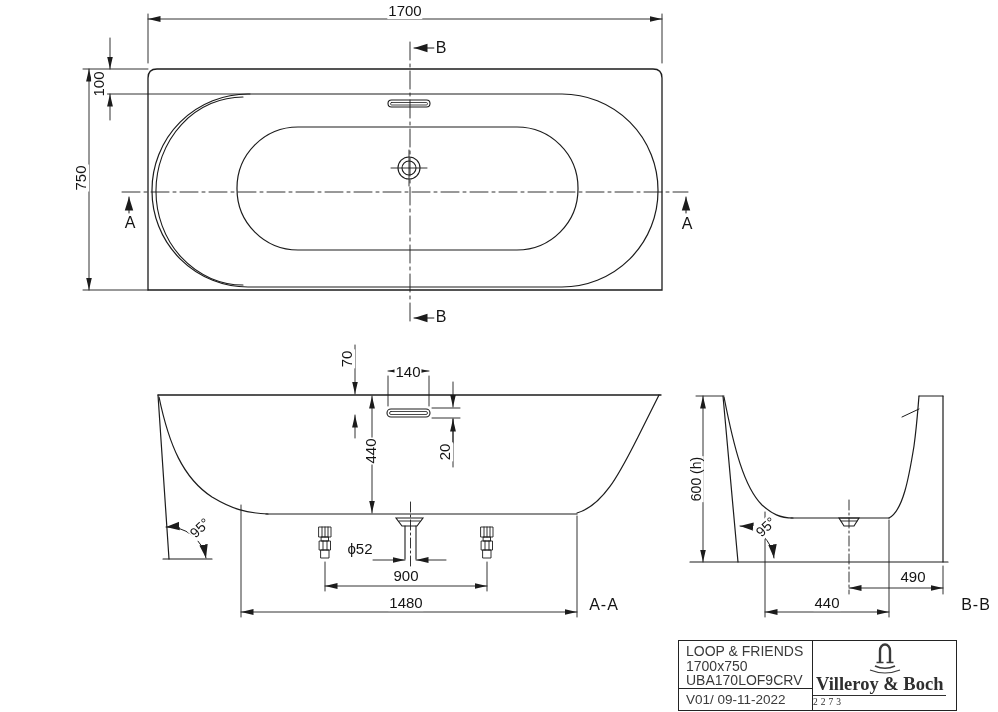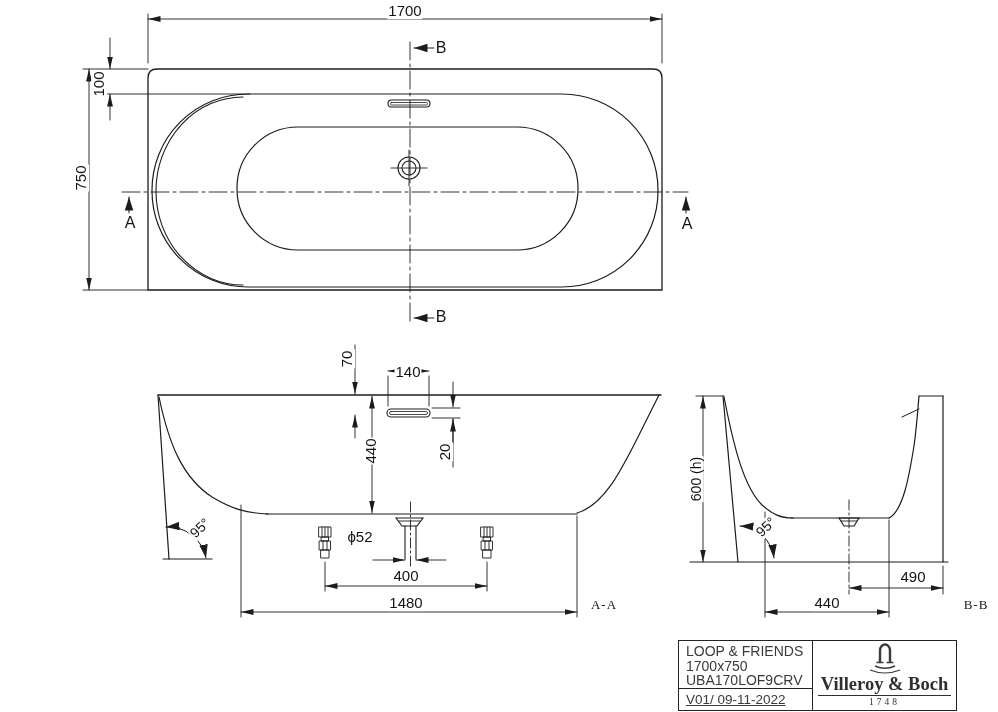--- a/index.html
+++ b/index.html
@@ -5,31 +5,31 @@
   html,body{margin:0;padding:0;background:#fff;}
   .canvas{position:relative;width:998px;height:712px;background:#ffffff;overflow:hidden;
           font-family:"Liberation Sans",sans-serif;}
   svg.draw{position:absolute;left:0;top:0;}
   svg.draw *{vector-effect:non-scaling-stroke;}
   .lbl{position:absolute;font-family:"Liberation Sans",sans-serif;font-size:15px;color:#141414;
        white-space:nowrap;transform:translate(-50%,-50%);background:#fff;padding:0 1px;line-height:1.05;}
   .r90{transform:translate(-50%,-50%) rotate(-90deg);}
   .r44{transform:translate(-50%,-50%) rotate(-44deg);}
   .sec2{font-size:16px;}
-  .seclbl{font-size:13px;letter-spacing:1px;font-family:Liberation Serif, serif;}
+  .seclbl{font-size:16px;letter-spacing:1px;}
   .small{font-size:14px;}
   
   .tb{position:absolute;left:678px;top:640px;width:279px;height:71px;border:1.5px solid #232323;
       box-sizing:border-box;color:#3a3a3a;background:#fff;}
   .tb-left{position:absolute;left:0;top:0;width:134px;height:100%;border-right:1.5px solid #232323;
       box-sizing:border-box;}
   .tb-left-top{padding:3px 0 0 7px;font-size:14px;line-height:14.6px;}
   .tb-divider{position:absolute;left:0;top:47px;width:100%;border-top:1.5px solid #232323;}
-  .tb-version{position:absolute;left:0;top:51px;width:100%;padding-left:7px;font-size:13.5px;box-sizing:border-box;text-decoration:underline;}
-  .tb-right{position:absolute;left:134px;top:0;right:0;height:100%;text-align:center;}
+  .tb-version{position:absolute;left:0;top:51px;width:100%;padding-left:7px;font-size:13.5px;box-sizing:border-box;}
+  .tb-right{position:absolute;left:134px;top:0;right:0;height:100%;text-align:left;}
   .brand-name{display:inline-block;font-family:"Liberation Serif",serif;font-weight:bold;
       font-size:18.5px;color:#2f2f2f;border-bottom:1.6px solid #2f2f2f;padding:0 3px 1px;line-height:1;margin-top:-2px;}
   .brand-year{font-family:"Liberation Serif",serif;font-size:9.5px;letter-spacing:3px;color:#2f2f2f;margin-top:1px;}
 </style>
 </head>
 <body>
 
 <div class="canvas">
 
   <svg class="draw" width="998" height="712" viewBox="0 0 998 712" fill="none" stroke="#1c1c1c" stroke-width="1.1" stroke-linecap="round">
@@ -173,22 +173,22 @@
   <div class="lbl r90" style="left:99px;top:84px">100</div>
   <div class="lbl sec2" style="left:130px;top:223px">A</div>
   <div class="lbl sec2" style="left:687px;top:224px">A</div>
   <div class="lbl sec2" style="left:441px;top:48px">B</div>
   <div class="lbl sec2" style="left:441px;top:317px">B</div>
 
   <div class="lbl r90" style="left:347px;top:359px">70</div>
   <div class="lbl" style="left:408px;top:372px">140</div>
   <div class="lbl r90" style="left:371px;top:451px">440</div>
   <div class="lbl r90" style="left:445px;top:452px">20</div>
-  <div class="lbl" style="left:360px;top:537px">ϕ52</div>
-  <div class="lbl" style="left:406px;top:576px">400</div>
+  <div class="lbl" style="left:360px;top:549px">ϕ52</div>
+  <div class="lbl" style="left:406px;top:576px">900</div>
   <div class="lbl" style="left:406px;top:603px">1480</div>
   <div class="lbl seclbl" style="left:604px;top:605px">A-A</div>
   <div class="lbl r44 small" style="left:200px;top:528px">95°</div>
 
   <div class="lbl r90 small" style="left:696px;top:479px">600 (h)</div>
   <div class="lbl r44 small" style="left:766px;top:527px">95°</div>
   <div class="lbl" style="left:913px;top:577px">490</div>
   <div class="lbl" style="left:827px;top:603px">440</div>
   <div class="lbl seclbl" style="left:976px;top:605px">B-B</div>
 
@@ -203,17 +203,17 @@
       <div class="tb-version">V01/ 09-11-2022</div>
     </div>
     <div class="tb-right">
       <svg width="44" height="34" viewBox="0 0 44 34" fill="none" stroke="#3a3a3a" style="display:block;margin:1px auto 0;">
         <path d="M17,20 V8.5 A5,6 0 0 1 27,8.5 V20" stroke-width="2.4"></path>
         <path d="M13.5,20.5 H20.5 M23.5,20.5 H30.5" stroke-width="1.4"></path>
         <path d="M12,24 Q22,28.5 32,24" stroke-width="1.7"></path>
         <path d="M7,28 Q22,34 37,28" stroke-width="1.2"></path>
       </svg>
       <div class="brand-name">Villeroy &amp; Boch</div>
-      <div class="brand-year">1748</div>
+      <div class="brand-year">2273</div>
     </div>
   </div>
 
 </div>
 
 </body></html>

